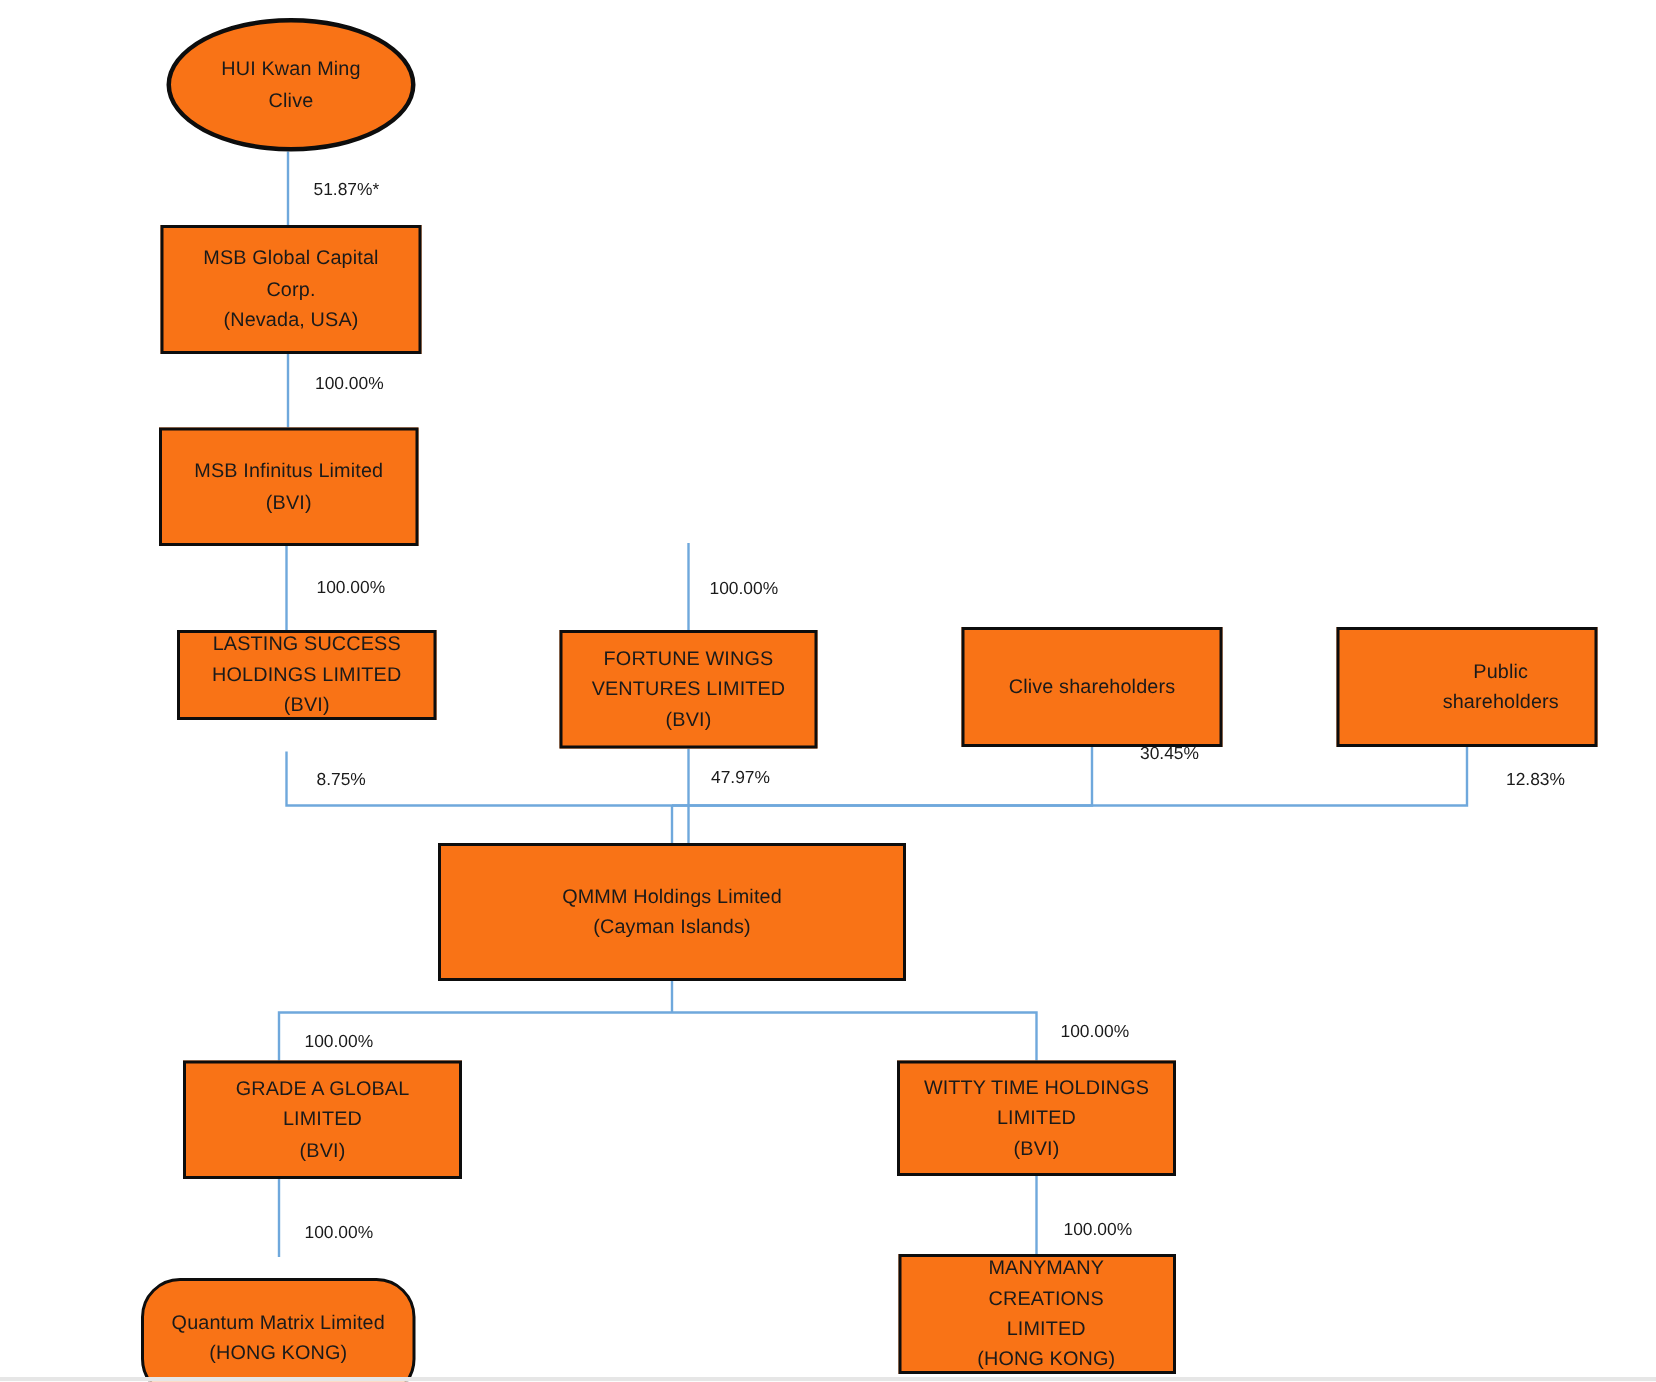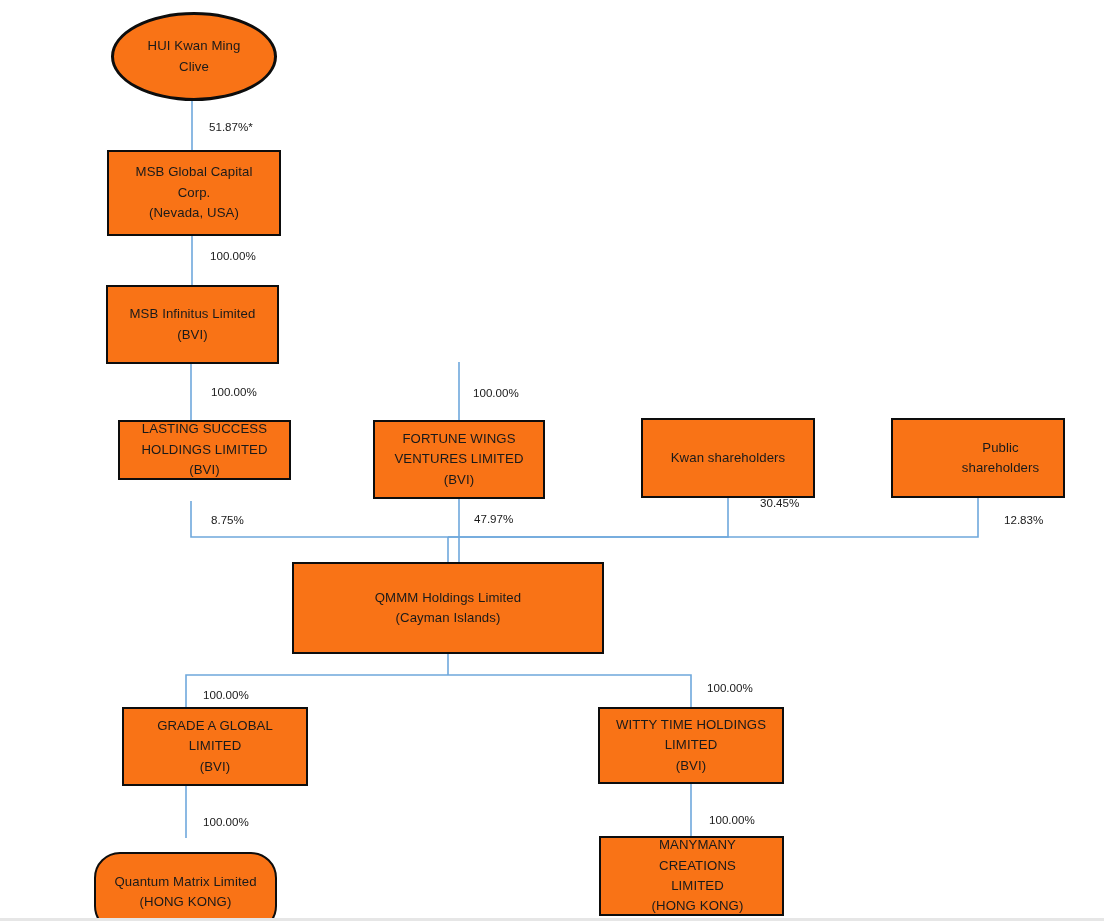--- a/index.html
+++ b/index.html
@@ -124,21 +124,21 @@
 (BVI)</span>
   </div>
 
   <div class="node node-box" style="left:373px; top:420px; width:172px; height:79px;">
     <span class="node-label">FORTUNE WINGS
 VENTURES LIMITED
 (BVI)</span>
   </div>
 
   <div class="node node-box" style="left:641px; top:418px; width:174px; height:80px;">
-    <span class="node-label">Kwan shareholders</span>
+    <span class="node-label">Clive shareholders</span>
   </div>
 
   <div class="node node-box" style="left:891px; top:418px; width:174px; height:80px;padding-left:45px;">
     <span class="node-label">Public shareholders</span>
   </div>
 
   <div class="node node-box" style="left:292px; top:562px; width:312px; height:92px;">
     <span class="node-label">QMMM Holdings Limited
 (Cayman Islands)</span>
   </div>

